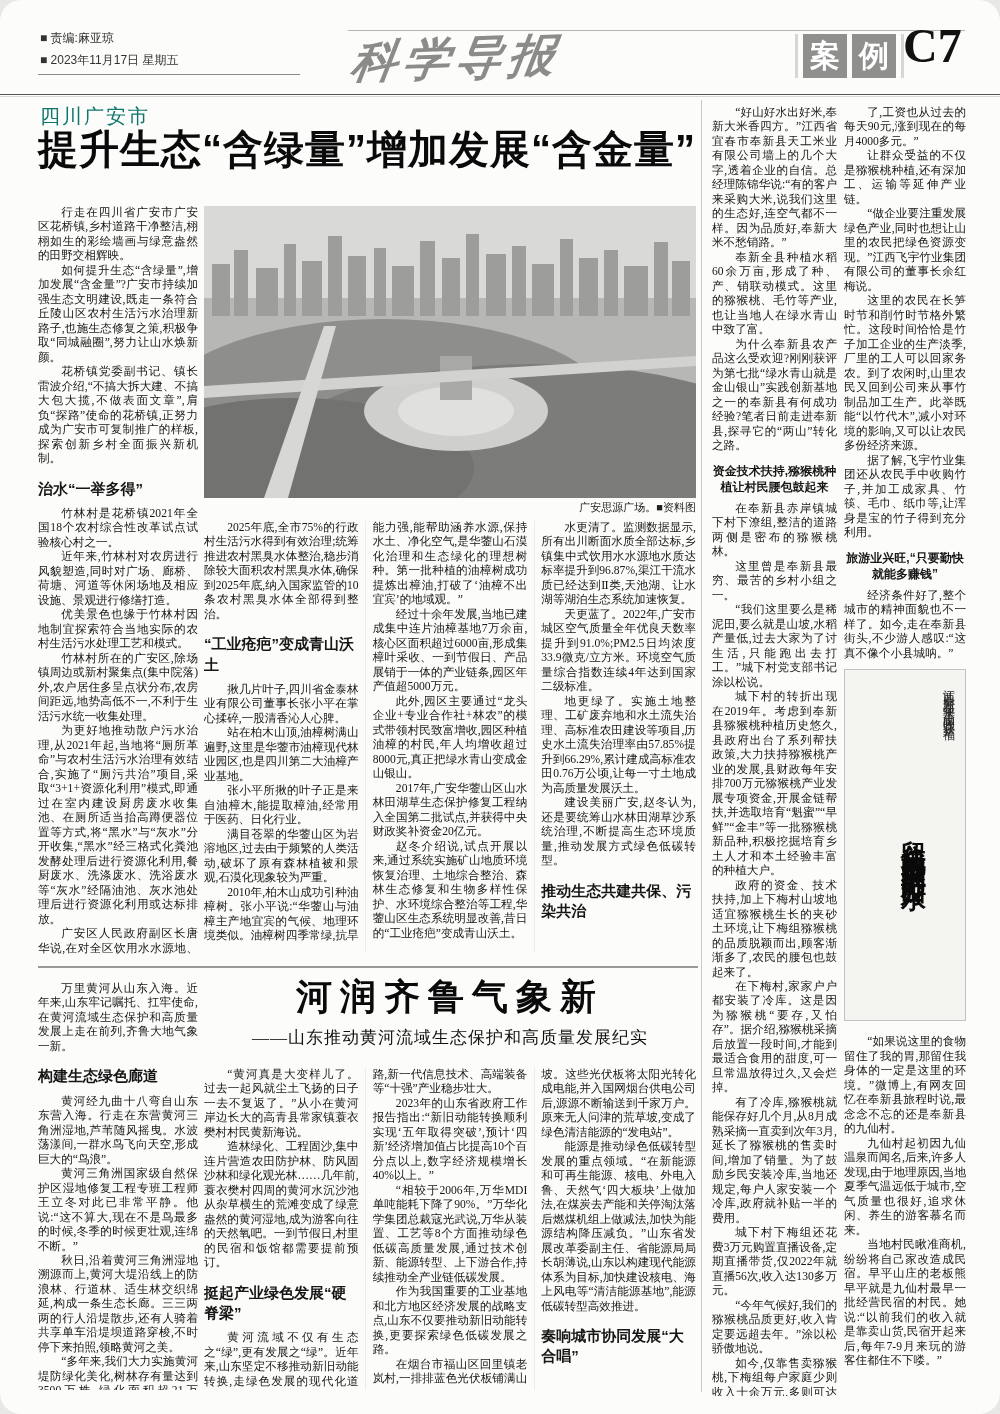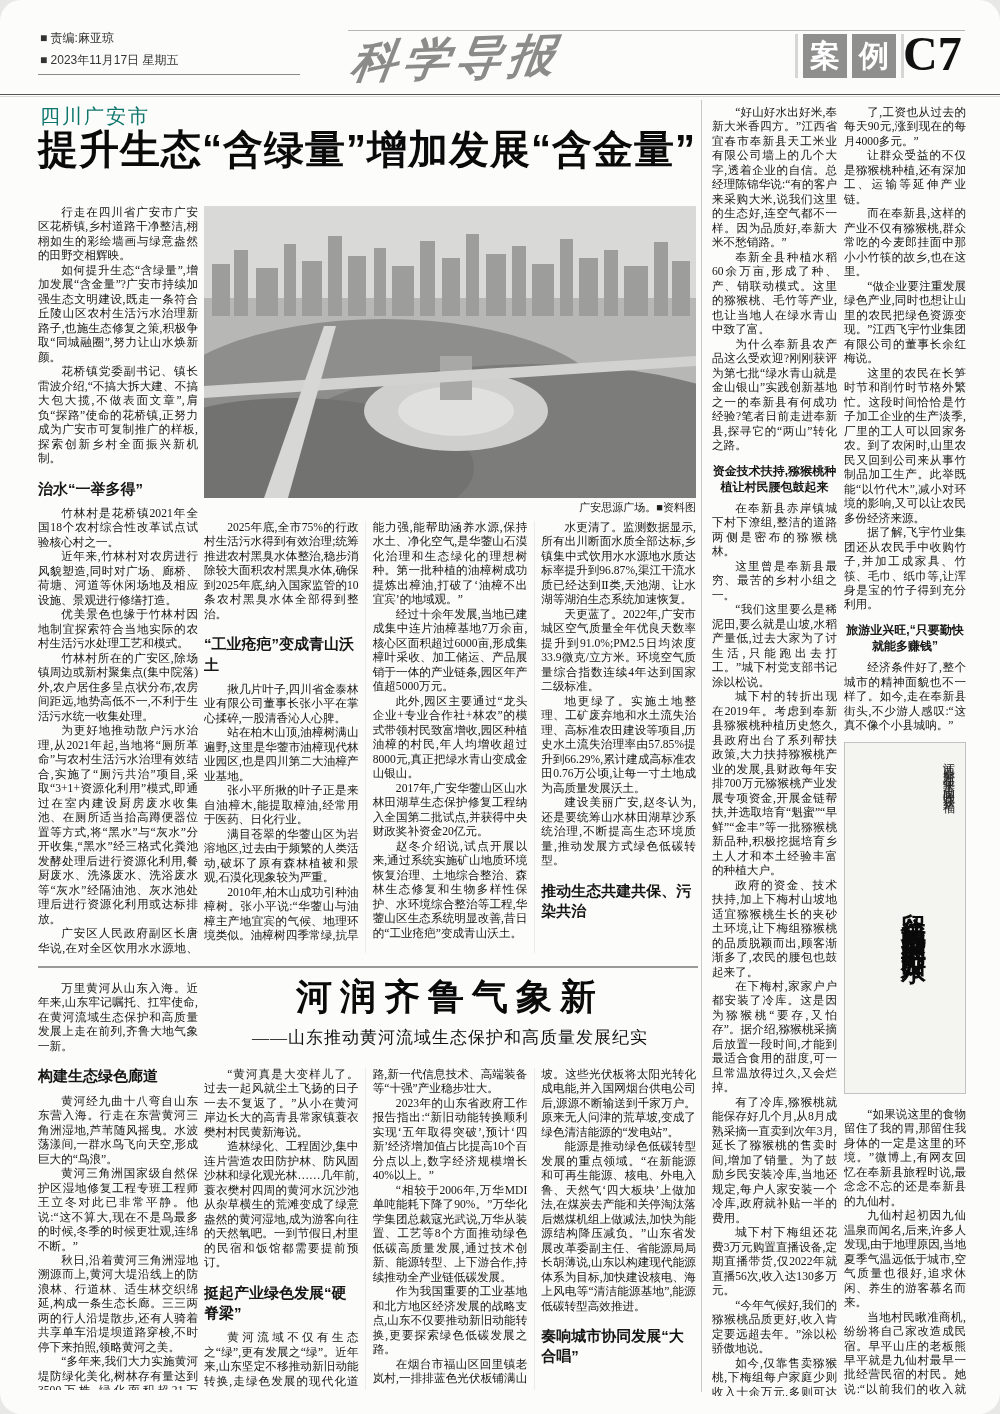--- a/index.html
+++ b/index.html
@@ -9,21 +9,21 @@
   .mast-topline{position:absolute;left:348px;top:30px;width:617px;height:1px;background:#b5b5b3;}
   .mast-left{position:absolute;left:40px;top:28px;font-size:12px;line-height:1.8;color:#333;
              font-family:"Liberation Sans",sans-serif;}
   .mast-left-rule{position:absolute;left:38px;top:74px;width:262px;height:1px;background:#8a8a88;}
   .mast-logo{position:absolute;left:352px;top:28px;font-size:46px;font-weight:bold;font-style:italic;
              color:#8b8b89;letter-spacing:6px;transform:skewX(-10deg) rotate(-2deg);}
   .badge-wrap{position:absolute;left:795px;top:34px;display:flex;align-items:center;gap:5px;}
   .badge-tick{width:3px;height:44px;background:#d6d6d4;}
   .badge-sq{width:44px;height:44px;background:#8f8f8d;color:#fff;font-weight:bold;font-size:30px;
             display:flex;align-items:center;justify-content:center;font-family:"Liberation Sans",sans-serif;}
-  .page-no{position:absolute;left:903px;top:26px;font-size:48px;font-weight:bold;color:#111;}
+  .page-no{position:absolute;left:903px;top:18px;font-size:48px;font-weight:bold;color:#111;}
   .mast-rule{position:absolute;left:0;top:94px;width:1000px;height:1px;background:#555;}
   .mast-rule2{position:absolute;left:0;top:96px;width:1000px;height:1px;background:#d9d9d7;}
   
   .para{margin:0;text-indent:2em;text-align:justify;font-size:11.6px;line-height:1.25;}
   .subhead{font-family:"Liberation Sans",sans-serif;font-size:15px;font-weight:bold;
            margin:12px 0 8px;line-height:1.35;}
   .subhead.center{text-align:center;font-size:12px;margin:9px 0 7px;}
   .colbox{position:absolute;overflow:hidden;}
   .flow3{column-count:3;column-gap:14px;column-rule:1px solid #ececea;height:100%;}
   
@@ -133,21 +133,21 @@
 
   <div class="colbox" style="left:204px;top:521px;width:492px;height:432px;">
     <div class="flow3">
         <p class="para">2025年底,全市75%的行政村生活污水得到有效治理;统筹推进农村黑臭水体整治,稳步消除较大面积农村黑臭水体,确保到2025年底,纳入国家监管的10条农村黑臭水体全部得到整治。</p>
         <h3 class="subhead">“工业疮疤”变成青山沃土</h3>
         <p class="para">揪几片叶子,四川省金泰林业有限公司董事长张小平在掌心揉碎,一股清香沁人心脾。</p>
         <p class="para">站在柏木山顶,油樟树满山遍野,这里是华蓥市油樟现代林业园区,也是四川第二大油樟产业基地。</p>
         <p class="para">张小平所揪的叶子正是来自油樟木,能提取樟油,经常用于医药、日化行业。</p>
         <p class="para">满目苍翠的华蓥山区为岩溶地区,过去由于频繁的人类活动,破坏了原有森林植被和景观,石漠化现象较为严重。</p>
         <p class="para">2010年,柏木山成功引种油樟树。张小平说:“华蓥山与油樟主产地宜宾的气候、地理环境类似。油樟树四季常绿,抗旱能力强,能帮助涵养水源,保持水土、净化空气,是华蓥山石漠化治理和生态绿化的理想树种。第一批种植的油樟树成功提炼出樟油,打破了‘油樟不出宜宾’的地域观。”</p>
-        <p class="para">经过十余年发展,当地已建成集中连片油樟基地7万余亩,核心区面积超过6000亩,形成集樟叶采收、加工储运、产品展销于一体的产业链条,园区年产值超5000万元。</p>
+        <p class="para">经过十余年发展,当地已建成集中连片油樟基地7万余亩,核心区面积超过6000亩,形成集樟叶采收、一到节假日、产品展销于一体的产业链条,园区年产值超5000万元。</p>
         <p class="para">此外,园区主要通过“龙头企业+专业合作社+林农”的模式带领村民致富增收,园区种植油樟的村民,年人均增收超过8000元,真正把绿水青山变成金山银山。</p>
         <p class="para">2017年,广安华蓥山区山水林田湖草生态保护修复工程纳入全国第二批试点,并获得中央财政奖补资金20亿元。</p>
         <p class="para">赵冬介绍说,试点开展以来,通过系统实施矿山地质环境恢复治理、土地综合整治、森林生态修复和生物多样性保护、水环境综合整治等工程,华蓥山区生态系统明显改善,昔日的“工业疮疤”变成青山沃土。</p>
         <p class="para">水更清了。监测数据显示,所有出川断面水质全部达标,乡镇集中式饮用水水源地水质达标率提升到96.87%,渠江干流水质已经达到Ⅱ类,天池湖、让水湖等湖泊生态系统加速恢复。</p>
         <p class="para">天更蓝了。2022年,广安市城区空气质量全年优良天数率提升到91.0%;PM2.5日均浓度33.9微克/立方米。环境空气质量综合指数连续4年达到国家二级标准。</p>
         <p class="para">地更绿了。实施土地整理、工矿废弃地和水土流失治理、高标准农田建设等项目,历史水土流失治理率由57.85%提升到66.29%,累计建成高标准农田0.76万公顷,让每一寸土地成为高质量发展沃土。</p>
         <p class="para">建设美丽广安,赵冬认为,还是要统筹山水林田湖草沙系统治理,不断提高生态环境质量,推动发展方式绿色低碳转型。</p>
         <h3 class="subhead">推动生态共建共保、污染共治</h3>
       </div>
   </div>
@@ -199,21 +199,20 @@
       <p class="para">有了冷库,猕猴桃就能保存好几个月,从8月成熟采摘一直卖到次年3月,延长了猕猴桃的售卖时间,增加了销量。为了鼓励乡民安装冷库,当地还规定,每户人家安装一个冷库,政府就补贴一半的费用。</p>
       <p class="para">城下村下梅组还花费3万元购置直播设备,定期直播带货,仅2022年就直播56次,收入达130多万元。</p>
       <p class="para">“今年气候好,我们的猕猴桃品质更好,收入肯定要远超去年。”涂以松骄傲地说。</p>
       <p class="para">如今,仅靠售卖猕猴桃,下梅组每户家庭少则收入十余万元,多则可达40万元。20多户外出务工人口也返乡种起了猕猴桃。城下村下梅组还被评选为“全国一村一品示范村”。</p>
     </div>
 
   <div class="s3-colB">
     <div>
         <p class="para">了,工资也从过去的每天90元,涨到现在的每月4000多元。”</p>
         <p class="para">让群众受益的不仅是猕猴桃种植,还有深加工、运输等延伸产业链。</p>
-        <p class="para">而在奉新县,这样的产业不仅有猕猴桃,群众常吃的今麦郎挂面中那小小竹筷的故乡,也在这里。</p>
         <p class="para">“做企业要注重发展绿色产业,同时也想让山里的农民把绿色资源变现。”江西飞宇竹业集团有限公司的董事长余红梅说。</p>
         <p class="para">这里的农民在长笋时节和削竹时节格外繁忙。这段时间恰恰是竹子加工企业的生产淡季,厂里的工人可以回家务农。到了农闲时,山里农民又回到公司来从事竹制品加工生产。此举既能“以竹代木”,减小对环境的影响,又可以让农民多份经济来源。</p>
         <p class="para">据了解,飞宇竹业集团还从农民手中收购竹子,并加工成家具、竹筷、毛巾、纸巾等,让浑身是宝的竹子得到充分利用。</p>
         <h3 class="subhead center">旅游业兴旺,“只要勤快就能多赚钱”</h3>
         <p class="para">经济条件好了,整个城市的精神面貌也不一样了。如今,走在奉新县街头,不少游人感叹:“这真不像个小县城呐。”</p>
       </div>
     <div class="vbox">
       <div class="vbox-kicker">江西奉新在绿水青山间收获幸福</div>
       <div class="vbox-title">留住我的是这里的好山好水</div>
     </div>

